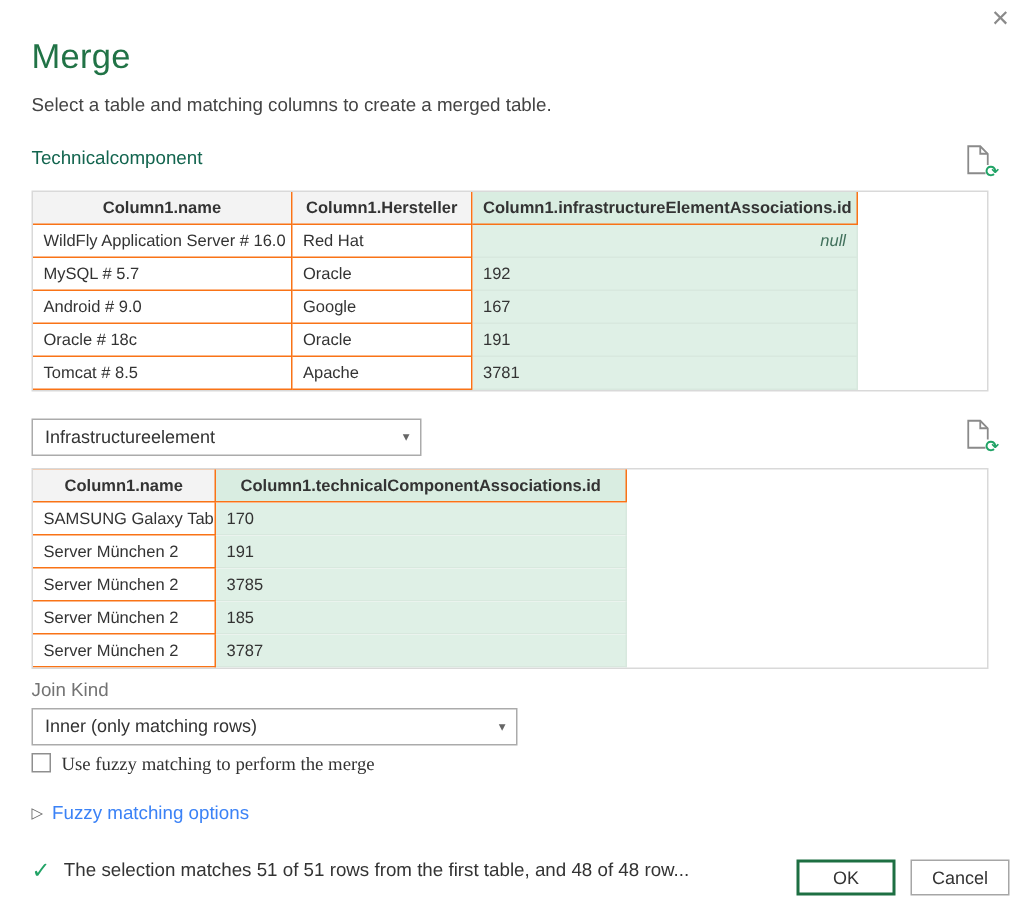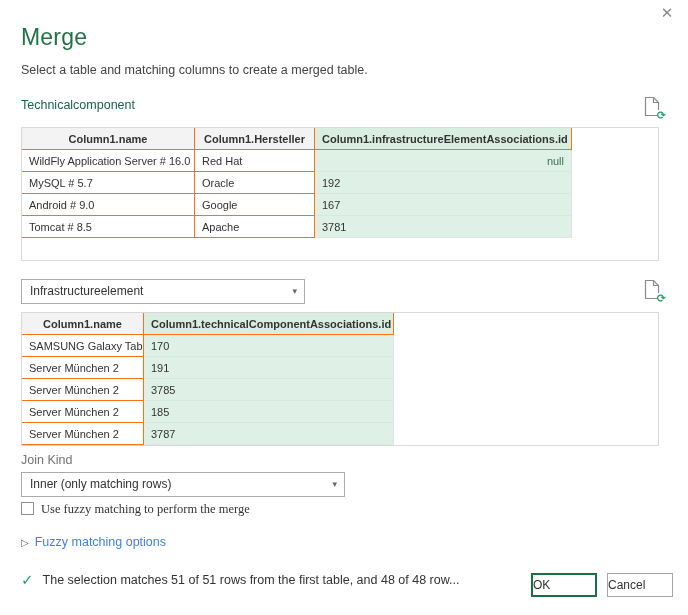--- a/index.html
+++ b/index.html
@@ -35,37 +35,37 @@
   table { border-collapse:collapse; table-layout:fixed; margin:-1px 0 0 -1px; }
   th,td {
     border:1px solid #f97316;
     height:22px; padding:0 7px;
     font-size:11px; white-space:nowrap; overflow:hidden;
   }
   th { background:#f3f3f3; font-weight:700; color:#333; text-align:center; }
   td { color:#333; text-align:left; background:#fff; }
   th.sel { background:#d9ede1; }
   td.sel { background:#dff0e6; border-color:#d8e8de; }
-  td.null-val { text-align:right; color:#40705b; }
+  td.null-val { font-style:italic; text-align:right; color:#40705b; }
 
   .tbl1 { width:550px; }
   .tbl1 .c0 { width:173px; }
   .tbl1 .c1 { width:120px; }
   .tbl1 .c2 { width:257px; }
   .tbl2 { width:372px; }
   .tbl2 .c0 { width:122px; }
-  .tbl2 .c1 { width:250px; }
+  .tbl2 .c1 { width:274px; }
 
   
   .dropdown {
     border:1px solid #ababab; background:#fff; height:25px;
     font-size:12px; color:#333; line-height:23px; padding:0 22px 0 8px;
     cursor:pointer; white-space:nowrap;
   }
-  .dd1 { left:21px; top:279px; width:284px; }
+  .dd1 { left:21px; top:279px; width:260px; }
   .dd2 { left:21px; top:472px; width:324px; }
   .dd-arrow { position:absolute; right:7px; top:0; line-height:23px; font-size:9px; color:#666; }
 
   .join-label { left:21px; top:453px; font-size:12.5px; color:#737373; }
 
   
   .chk-row { left:21px; top:502px; display:flex; align-items:flex-start; gap:7px;font-family:Liberation Serif, serif; }
   .checkbox { width:13px; height:13px; border:1px solid #8f8f8f; background:#fff; cursor:pointer; }
   .chk-label { font-size:12.5px; color:#333; }
 
@@ -74,21 +74,21 @@
   .expander { font-size:10px; color:#666; }
   .fuzzy-label { font-size:12.5px; color:#3b82f6; }
 
   
   .status-row { left:21px; top:571px; display:flex; align-items:center; gap:9px; }
   .check-icon { color:#21A366; font-size:15px; font-weight:bold; }
   .status-text { font-size:12.5px; color:#333; }
 
   .btn {
     position:absolute; top:573px; width:66px; height:24px;
-    background:#fff; font-size:12px; color:#333; text-align:left;
+    background:#fff; font-size:12px; color:#333; text-align:center;
     cursor:pointer; font-family:inherit;
   }
   .ok-btn { left:531px; border:2px solid #1d6f42; }
   .cancel-btn { left:607px; border:1px solid #a6a6a6; }
 </style>
 </head>
 <body>
 
 <div class="abs close-btn">✕</div>
 
@@ -124,20 +124,25 @@
           <td class="c0">MySQL # 5.7</td>
           <td class="c1">Oracle</td>
           <td class="c2 sel">192</td>
         </tr>
         <tr>
           <td class="c0">Android # 9.0</td>
           <td class="c1">Google</td>
           <td class="c2 sel">167</td>
         </tr>
         <tr>
+          <td class="c0">Oracle # 18c</td>
+          <td class="c1">Oracle</td>
+          <td class="c2 sel">191</td>
+        </tr>
+        <tr>
           <td class="c0">Tomcat # 8.5</td>
           <td class="c1">Apache</td>
           <td class="c2 sel">3781</td>
         </tr>
       </tbody>
   </table>
 </div>
 
 <div class="abs dropdown dd1">
   <span>Infrastructureelement</span>

